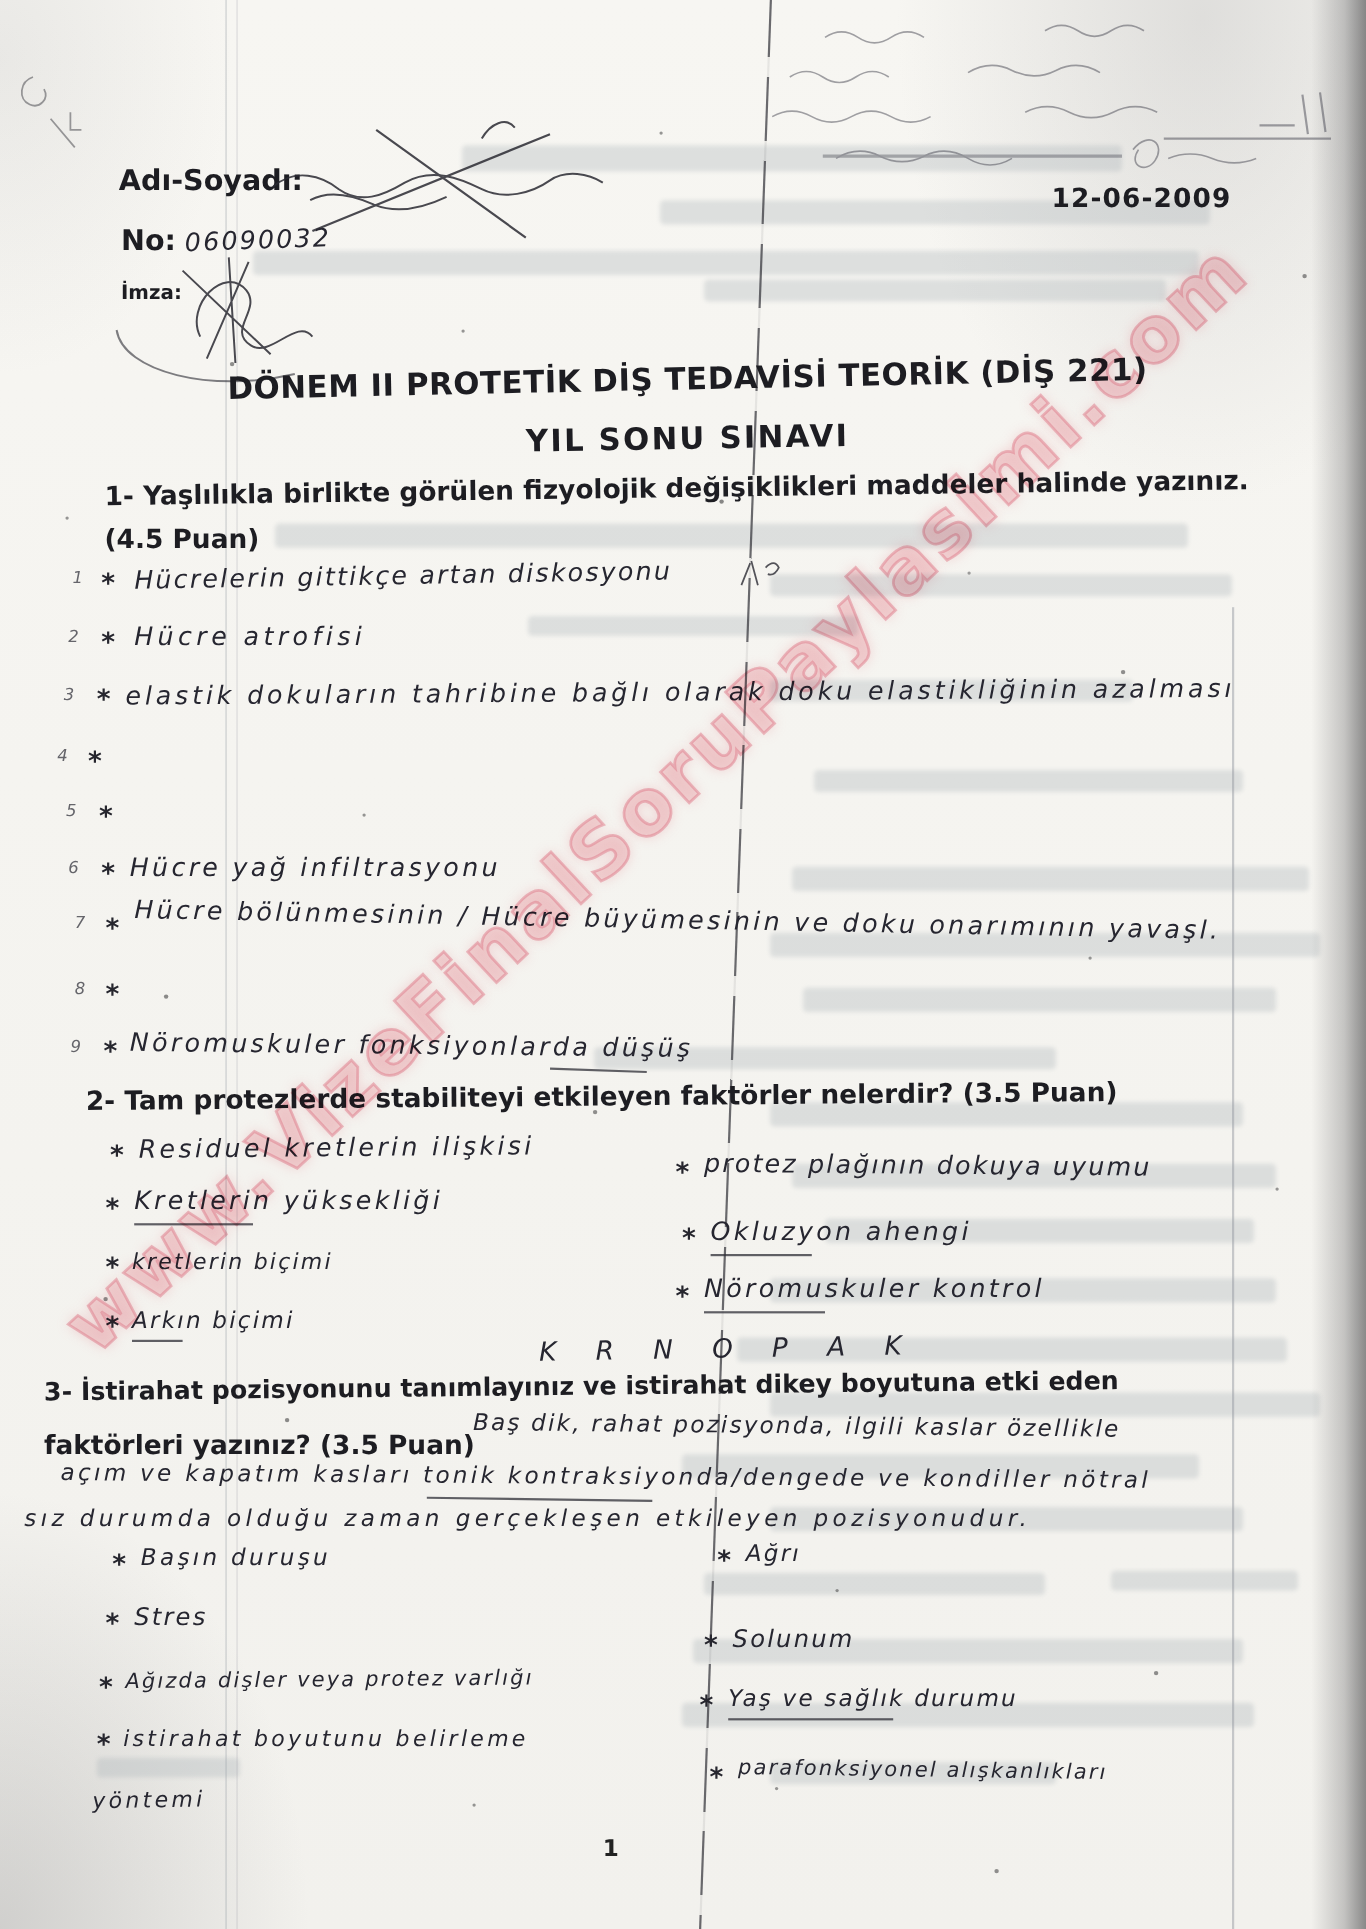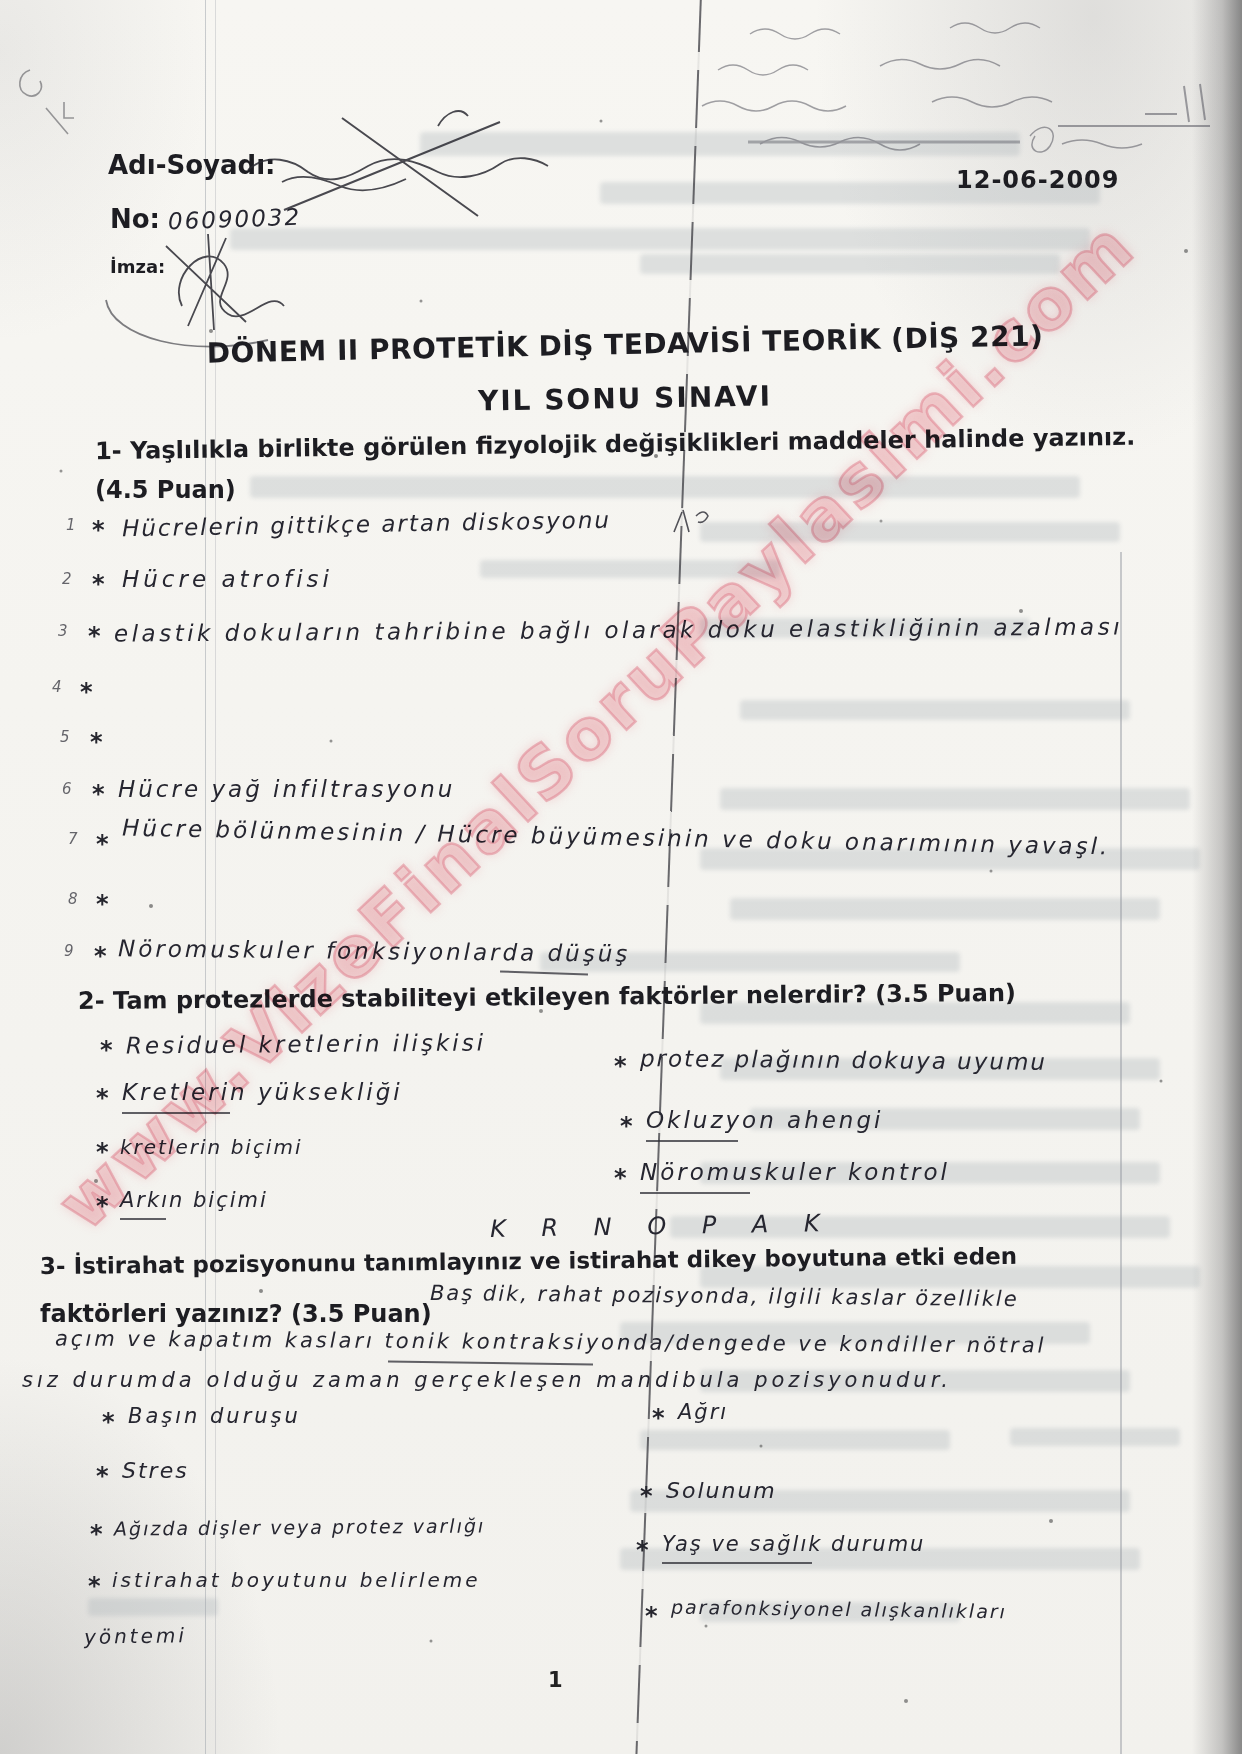--- a/index.html
+++ b/index.html
@@ -199,21 +199,21 @@
   <div class="uline" style="left:640px;top:1192px;width:110px"></div>
 
   <span class="pos hand" style="left:490px;top:1212px;font-size:24px;letter-spacing:14px;transform:rotate(-1deg)">K R N O P A K</span>
 
   <span class="pos printed" style="left:40px;top:1248px;font-size:23px;transform:rotate(-.6deg)">3- İstirahat pozisyonunu tanımlayınız ve istirahat dikey boyutuna etki eden</span>
   <span class="pos printed" style="left:40px;top:1300px;font-size:24px">faktörleri yazınız? (3.5 Puan)</span>
 
   <span class="pos hand" style="left:430px;top:1284px;font-size:21px;letter-spacing:2px;transform:rotate(.6deg)">Baş dik, rahat pozisyonda, ilgili kaslar özellikle</span>
   <span class="pos hand" style="left:55px;top:1330px;font-size:21px;letter-spacing:3px;transform:rotate(.4deg)">açım ve kapatım kasları tonik kontraksiyonda/dengede ve kondiller nötral</span>
   <div class="uline" style="left:388px;top:1362px;width:205px;transform:rotate(.8deg)"></div>
-  <span class="pos hand" style="left:22px;top:1368px;font-size:21px;letter-spacing:4px">sız durumda olduğu zaman gerçekleşen mandibula pozisyonudur.</span>
+  <span class="pos hand" style="left:22px;top:1368px;font-size:21px;letter-spacing:4px">sız durumda olduğu zaman gerçekleşen etkileyen pozisyonudur.</span>
 
   <span class="pos ast" style="left:102px;top:1408px">*</span>
   <span class="pos hand" style="left:128px;top:1404px;font-size:21px;letter-spacing:3px">Başın duruşu</span>
   <span class="pos ast" style="left:96px;top:1462px">*</span>
   <span class="pos hand" style="left:122px;top:1458px;font-size:22px;letter-spacing:2px">Stres</span>
   <span class="pos ast" style="left:90px;top:1520px">*</span>
   <span class="pos hand" style="left:114px;top:1516px;font-size:19px;letter-spacing:2px;transform:rotate(-.5deg)">Ağızda dişler veya protez varlığı</span>
   <span class="pos ast" style="left:88px;top:1572px">*</span>
   <span class="pos hand" style="left:112px;top:1568px;font-size:20px;letter-spacing:3px">istirahat boyutunu belirleme</span>
   <span class="pos hand" style="left:84px;top:1624px;font-size:20px;letter-spacing:3px;transform:rotate(-1deg)">yöntemi</span>

